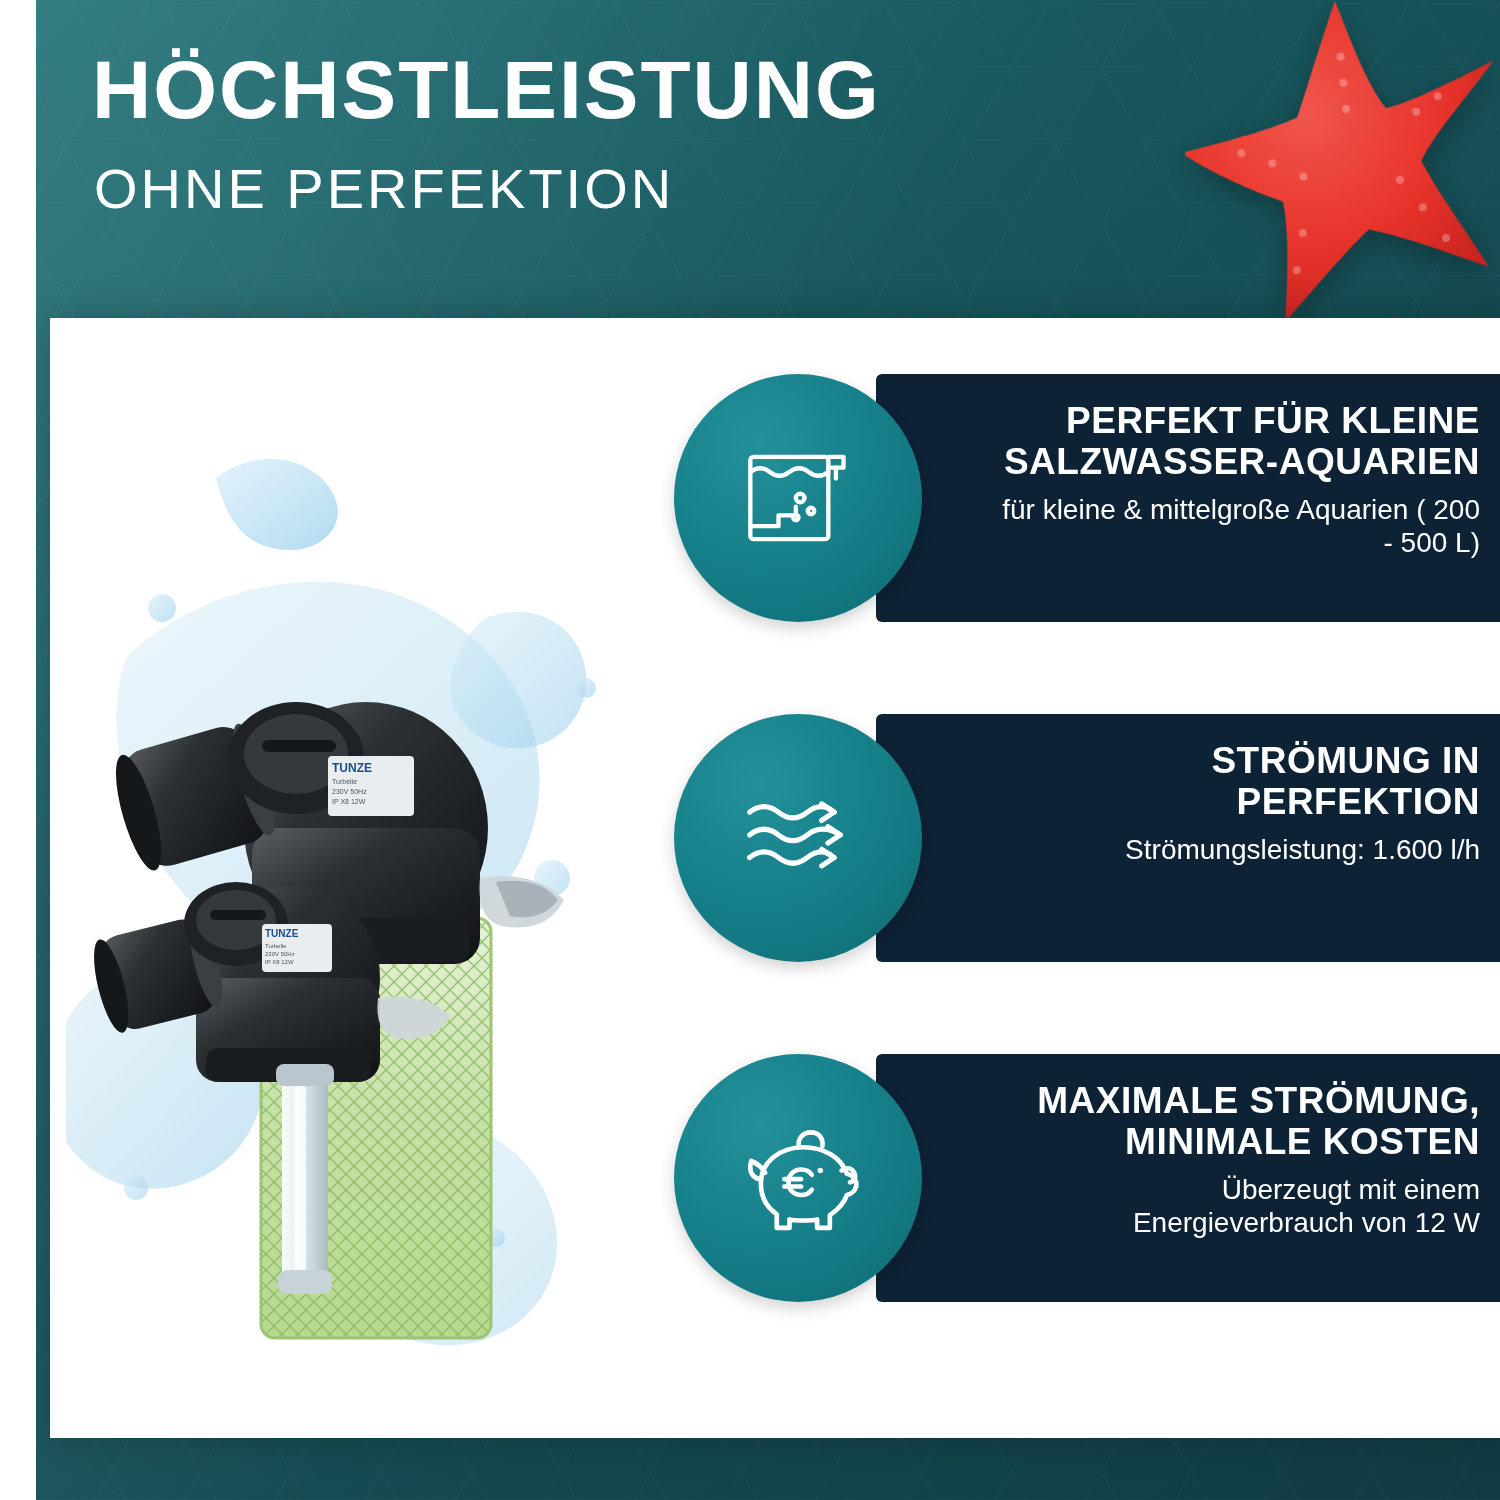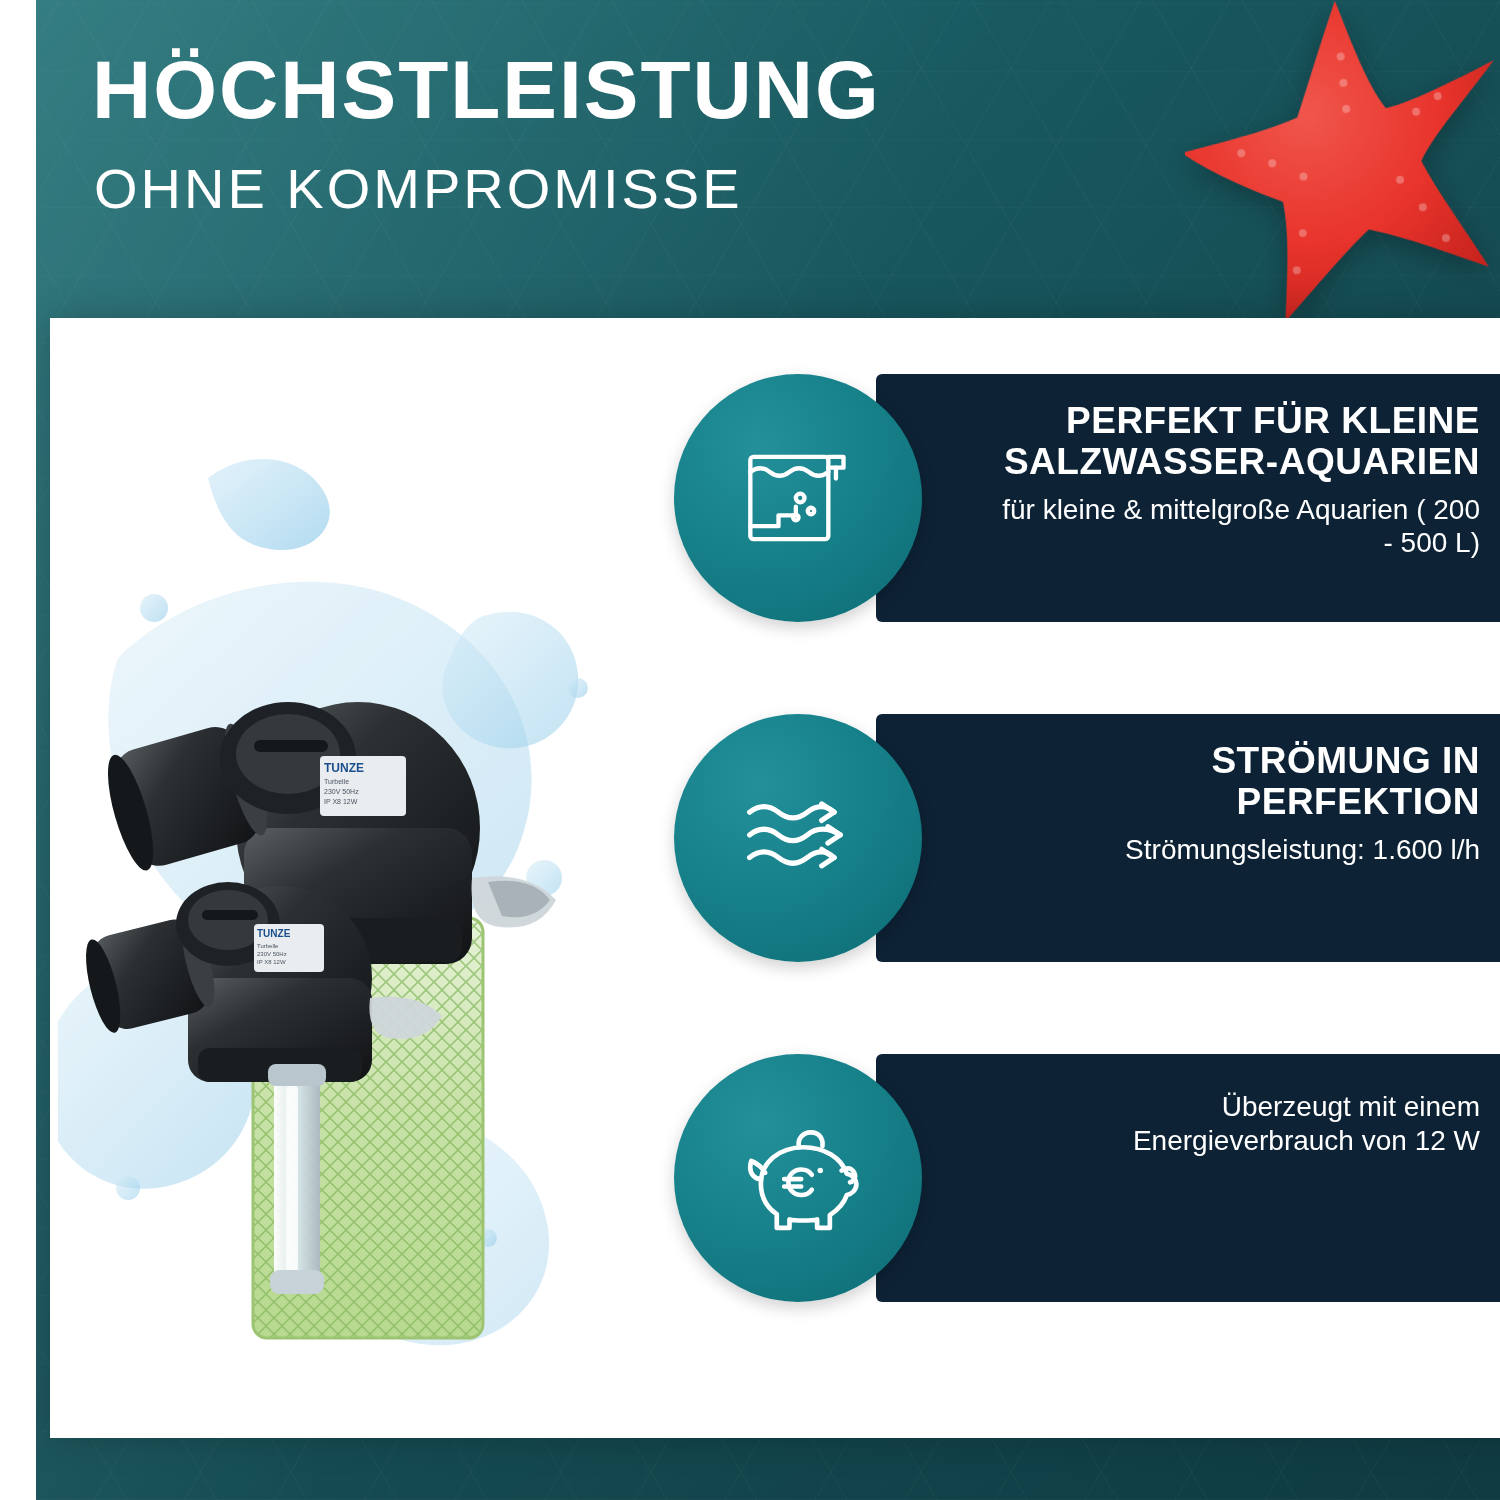--- a/index.html
+++ b/index.html
@@ -69,21 +69,21 @@
   .panel{
     position:absolute;
     left:14px;top:318px;
     width:1472px;height:1120px;
     background:#ffffff;
     box-shadow:0 0 34px rgba(0,0,0,.22);
   }
 
   
   .product-area{
-    position:absolute;left:8px;top:40px;width:620px;height:1030px;
+    position:absolute;left:16px;top:40px;width:620px;height:1030px;
   }
   .splash{position:absolute;left:0;top:0;width:620px;height:1030px;}
 
   
   .features{
     position:absolute;left:612px;top:30px;width:848px;height:1060px;
   }
   .feature{
     position:relative;
     height:300px;
@@ -123,21 +123,21 @@
 </style>
 </head>
 <body>
 
 <div class="poster">
   <div class="hexlayer"></div>
   <div class="sheen"></div>
 
   <div class="header">
     <div class="headline">HÖCHSTLEISTUNG</div>
-    <div class="subheadline">OHNE KOMPROMISSE</div>
+    <div class="subheadline">OHNE PERFEKTION</div>
 
     <svg class="starfish" viewBox="0 0 200 200">
       <defs>
         <radialGradient id="starGrad" cx="40%" cy="35%" r="75%">
           <stop offset="0%" stop-color="#f0564c"></stop>
           <stop offset="55%" stop-color="#e8342c"></stop>
           <stop offset="100%" stop-color="#c4221c"></stop>
         </radialGradient>
       </defs>
       <path fill="url(#starGrad)" d="
@@ -313,20 +313,21 @@
               <path d="M106 62 l-12 -8 M106 62 l-12 8"></path>
               <path d="M18 84 q14 -11 28 0 t28 0 t26 0"></path>
               <path d="M100 84 l-12 -8 M100 84 l-12 8"></path>
             </g>
           </svg>
         </div>
       </div>
 
       <div class="feature" id="feature-3">
         <div class="f-bar">
+          <div class="f-title">MAXIMALE STRÖMUNG, MINIMALE KOSTEN</div>
           <div class="f-sub">Überzeugt mit einem Energieverbrauch von 12 W</div>
         </div>
         <div class="f-circle">
           <svg width="138" height="138" viewBox="0 0 130 130">
             <g fill="none" stroke="#ffffff" stroke-width="4.4" stroke-linecap="round" stroke-linejoin="round">
               <path d="M30 70 c0 -20 18 -34 40 -34 c20 0 36 10 41 25 c5 1 9 5 9 10 c0 5 -4 9 -9 10 c-3 9 -10 15 -16 19 l0 12 h-12 l0 -8 c-4 1 -8 1 -13 1 c-5 0 -9 0 -13 -1 l0 8 h-12 l0 -13 c-9 -6 -15 -16 -15 -29 Z"></path>
               <path d="M30 66 c-6 0 -10 -5 -10 -11 c0 -2 0 -4 1 -6 c5 2 10 6 13 11"></path>
               <circle cx="86" cy="58" r="2.6" fill="#ffffff" stroke="none"></circle>
               <path d="M66 36 c-2 -8 4 -14 11 -14 c8 0 12 6 11 13"></path>
               <path d="M106 58 c6 -4 10 -2 12 2 c2 4 0 8 -4 9"></path>

